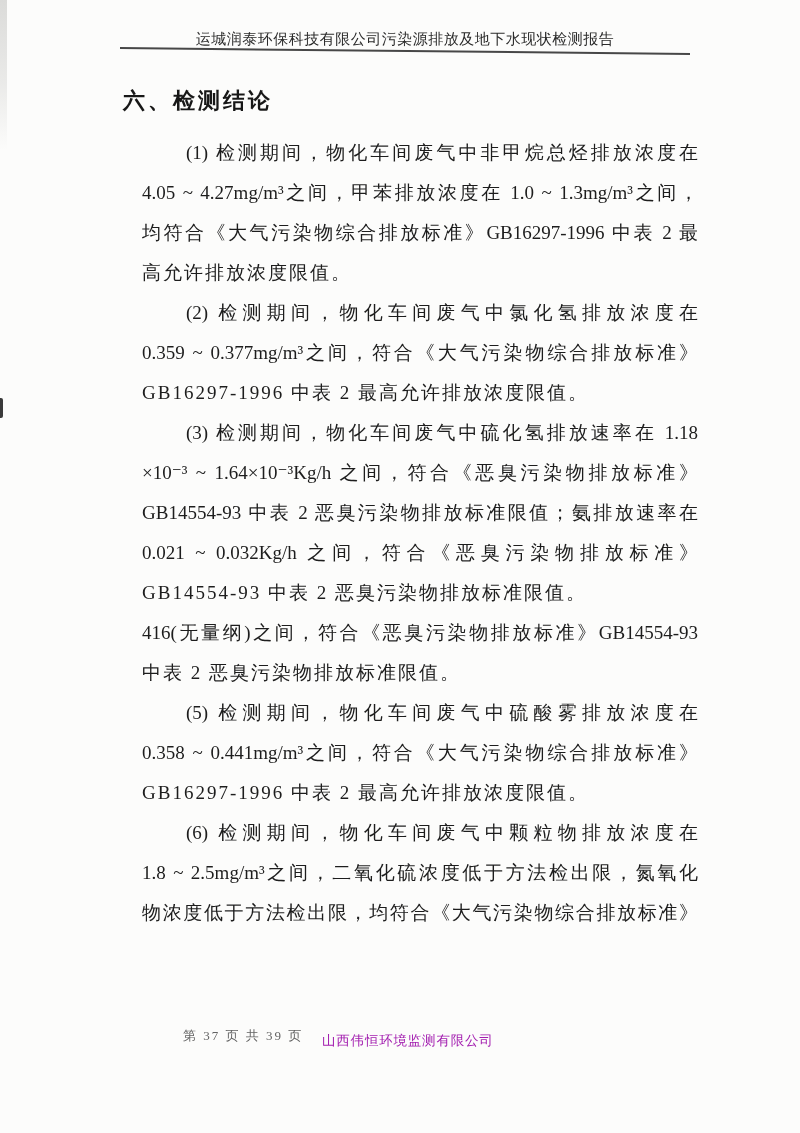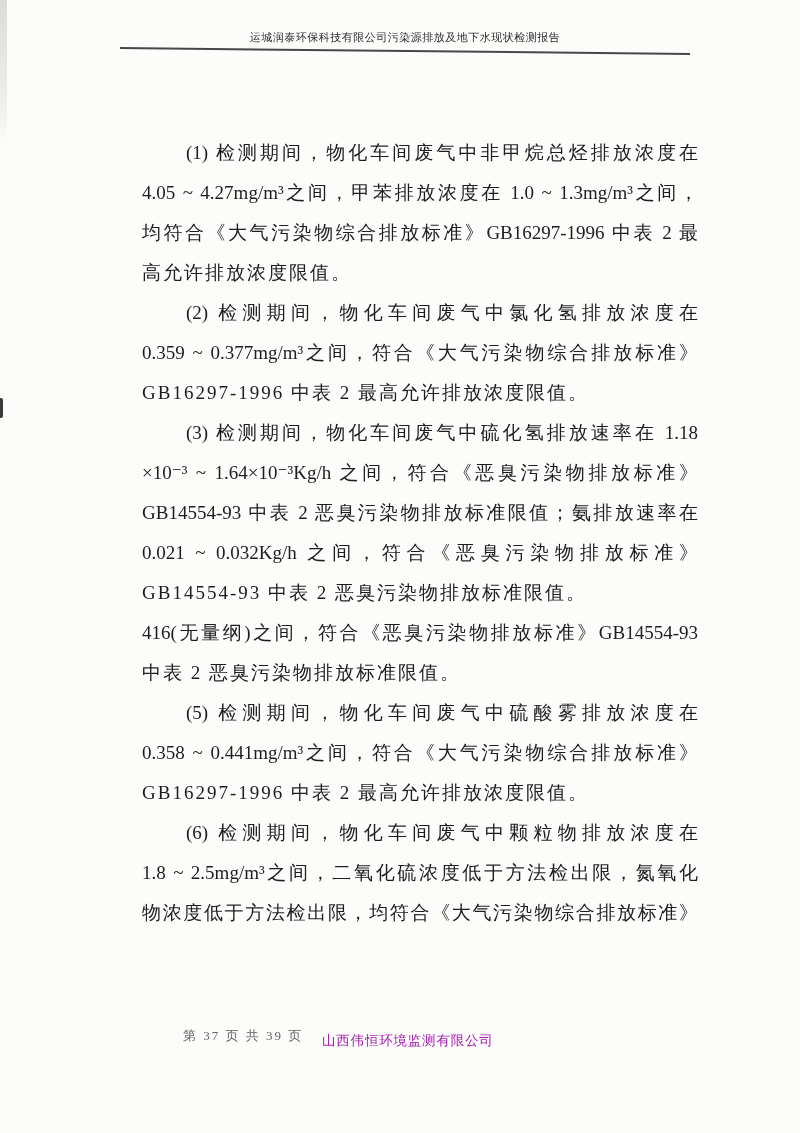--- a/index.html
+++ b/index.html
@@ -29,21 +29,21 @@
     width: 3px; height: 20px;
     background: #3a3a3a;
     border-radius: 0 2px 2px 0;
   }
   
   .header-title {
     position: absolute;
     left: 120px; top: 30px;
     width: 570px;
     text-align: center;
-    font-size: 11px;
+    font-size: 15px;
     letter-spacing: 0.5px;
     color: #2b2b2b;
     white-space: nowrap;
   }
   .header-rule {
     position: absolute;
     left: 120px; top: 50px;
     width: 570px; height: 2px;
     background: #474747;
     transform: rotate(0.6deg);
@@ -112,20 +112,21 @@
 <body>
 
 <div class="page">
 
   <div class="scan-edge-left"></div>
   <div class="scan-mark"></div>
 
   <div class="header-title">运城润泰环保科技有限公司污染源排放及地下水现状检测报告</div>
   <div class="header-rule"></div>
 
+  <h1 class="section-title">六、检测结论</h1>
 
   <div class="body-block">
     <div class="bline first">(1) 检测期间，物化车间废气中非甲烷总烃排放浓度在</div>
     <div class="bline">4.05 ~ 4.27mg/m³之间，甲苯排放浓度在 1.0 ~ 1.3mg/m³之间，</div>
     <div class="bline">均符合《大气污染物综合排放标准》GB16297-1996 中表 2 最</div>
     <div class="bline last">高允许排放浓度限值。</div>
     <div class="bline first">(2) 检测期间，物化车间废气中氯化氢排放浓度在</div>
     <div class="bline">0.359 ~ 0.377mg/m³之间，符合《大气污染物综合排放标准》</div>
     <div class="bline last">GB16297-1996 中表 2 最高允许排放浓度限值。</div>
     <div class="bline first">(3) 检测期间，物化车间废气中硫化氢排放速率在 1.18</div>

